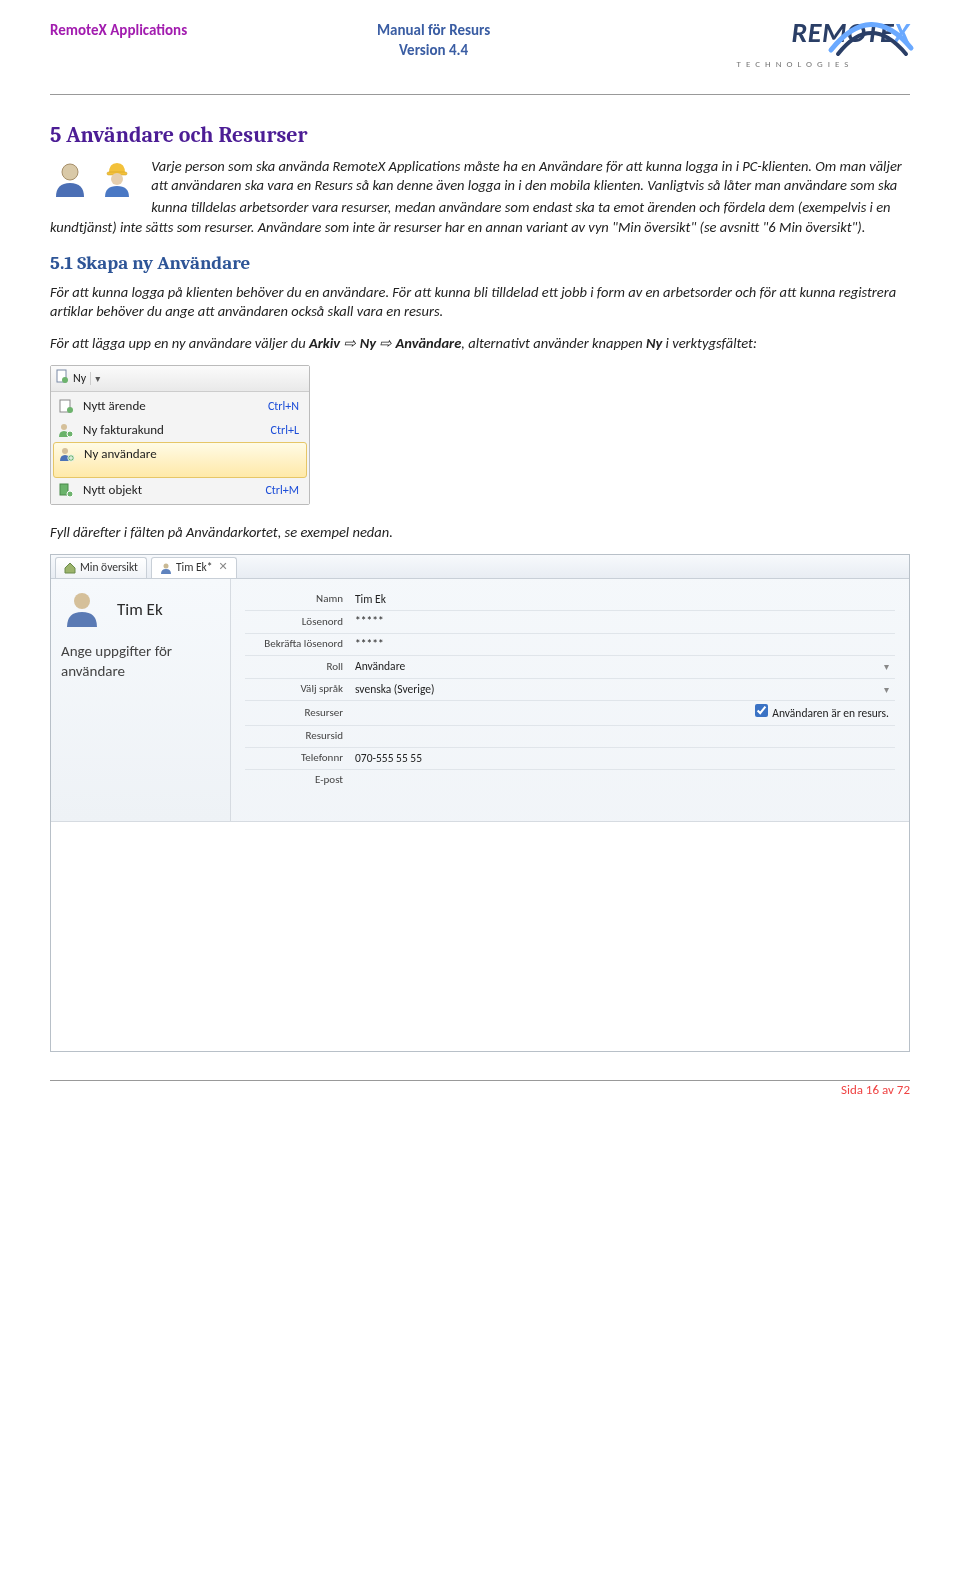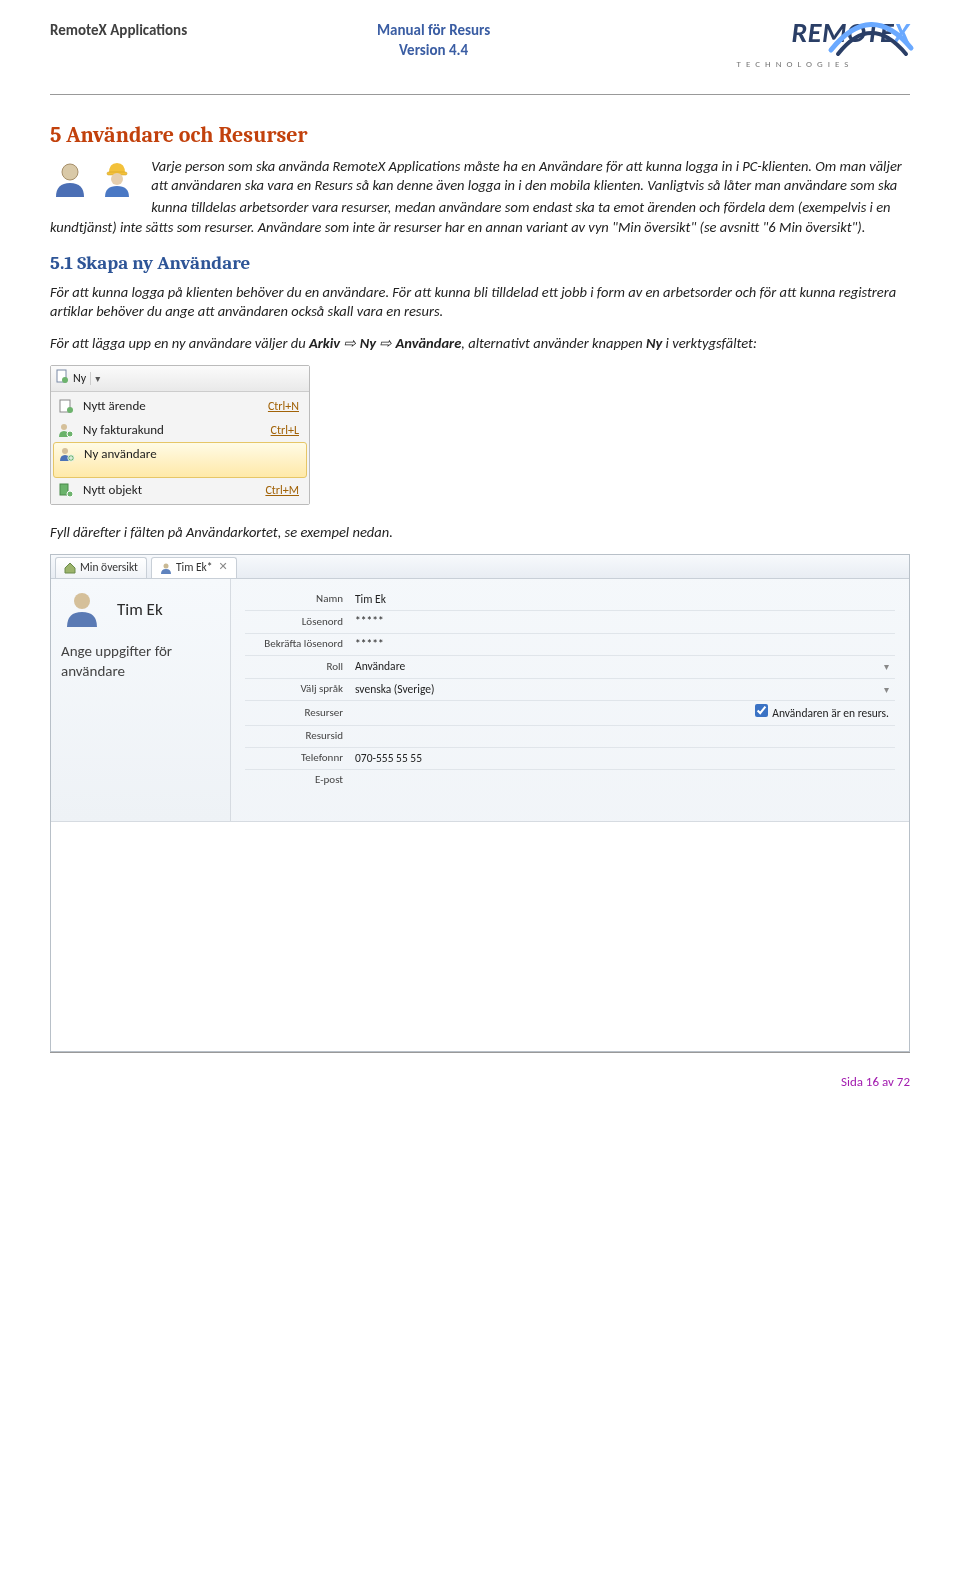--- a/index.html
+++ b/index.html
@@ -15,33 +15,33 @@
   }
   
   .doc-header {
     display: flex;
     justify-content: space-between;
     align-items: flex-start;
     border-bottom: 1px solid #999;
     padding-bottom: 24px;
     margin-bottom: 26px;
   }
-  .hdr-left { color: #404040; font-weight: bold; font-size: 15px; }
+  .hdr-left { color: #a21caf; font-weight: bold; font-size: 15px; }
   .hdr-mid { color: #3a5da3; font-weight: bold; font-size: 15px; text-align: center; }
   .hdr-mid .ver { display:block; }
   .hdr-right { text-align: right; }
   .logo-word { font-size: 28px; font-weight: 800; color:#2a3e66; font-style: italic; letter-spacing: 0.5px; line-height: 0.9; }
   .logo-word .x { color:#6aa9ff; }
   .logo-arc {
     position: relative; display:inline-block; width: 230px; height: 40px;
   }
   .logo-arc svg { position:absolute; top:-10px; right:-6px; }
   .logo-tag { font-size: 9px; letter-spacing: 5px; color:#777; text-align:center; margin-top:-2px;}
   
-  h1.sec { font-family: Cambria, Georgia, serif; color:#c2410c; font-size: 22px; font-weight: bold; margin-bottom: 4px; }
+  h1.sec { font-family: Cambria, Georgia, serif; color:#4c1d95; font-size: 22px; font-weight: bold; margin-bottom: 4px; }
   h2.sub { font-family: Cambria, Georgia, serif; color:#2e5597; font-size: 19px; font-weight: bold; margin: 14px 0 4px 0; }
   .para { margin: 6px 0 12px 0; text-align: left; font-style: italic; }
   .icons-inline { float:left; margin: 2px 10px 0 0; }
   .icons-inline svg { margin-right: 4px; }
   .clearfix::after { content:""; display:table; clear:both; }
   .arrow { font-family: "Segoe UI Symbol", sans-serif; }
   b { font-weight: bold; }
   
   .menu-shot {
     width: 260px;
@@ -66,21 +66,21 @@
   }
   .menu-item .mi-left { display:flex; align-items:center; gap:8px; }
   .menu-item .mi-ic { width:18px; height:18px; display:inline-flex; align-items:center; justify-content:center;}
   .menu-item.sel {
     background: linear-gradient(#fffbe6,#ffe9a8);
     border:1px solid #e6c667;
     border-radius:3px;
     margin: 0 2px;
     padding: 2px 8px 14px 4px;
   }
-  .mi-sc { color:#a16207; font-size:12px;text-decoration:underline; }
+  .mi-sc { color:#1d4ed8; font-size:12px; }
   
   .form-shot {
     width: 100%;
     border:1px solid #b8c0c8;
     background: linear-gradient(#f5f8fb,#eef2f6);
     font-size: 12px;
     color:#333;
   }
   .tabbar {
     display:flex; align-items:center;
@@ -118,24 +118,25 @@
   }
   .frow:last-child { border-bottom:none; }
   .flabel { width: 110px; text-align: right; padding-right: 12px; color:#444; font-size:11px; }
   .fval { flex:1; font-size:11.5px; color:#222; display:flex; align-items:center; justify-content:space-between; padding-right:6px;}
   .fval .dd { color:#888; font-size:10px; }
   .fval input[type=checkbox]{ margin-right:4px; accent-color: #3a72c4;}
   .form-blank { height: 230px; background:#fff; border-top:1px solid #d6dbe1;}
   
   .doc-footer {
     border-top: 1px solid #999;
-    padding-top: 20px;
+    margin-top: 28px;
+    padding-top: 0;
     text-align: right;
     font-size: 13px;
-    color:#a21caf;
+    color:#ef4444;
   }
 </style>
 </head>
 <body>
 
 <div class="doc-header">
   <div class="hdr-left">RemoteX Applications</div>
   <div class="hdr-mid">
     <span>Manual för Resurs</span>
     <span class="ver">Version 4.4</span>

